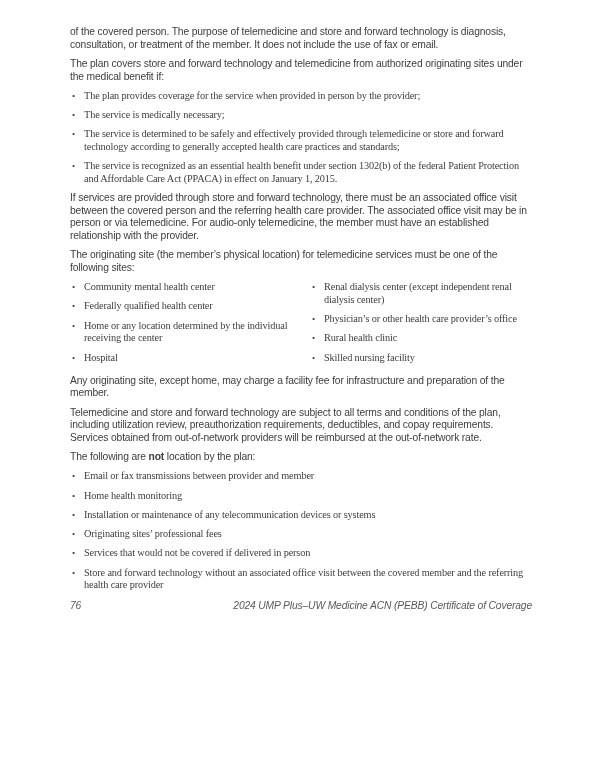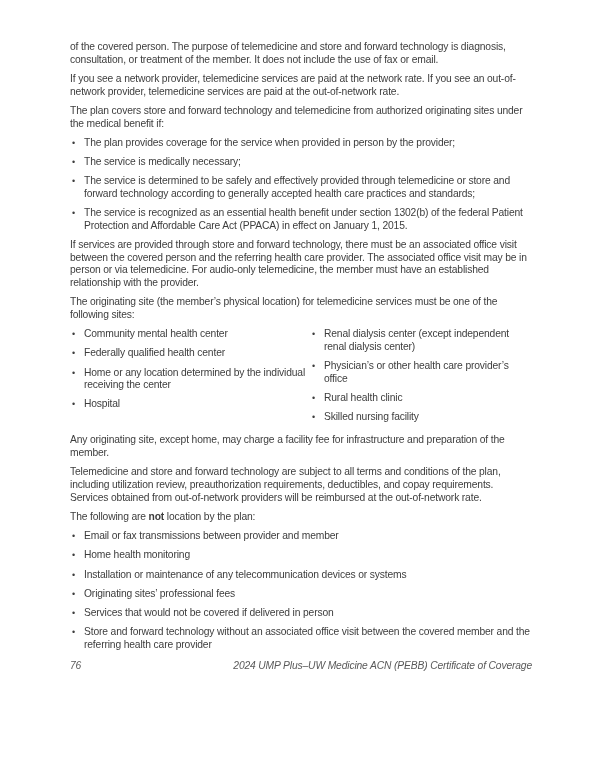--- a/index.html
+++ b/index.html
@@ -6,33 +6,34 @@
   body {
     width: 600px; height: 776px;
     background: #ffffff;
     font-family: "Liberation Sans", sans-serif;
     color: #3d3d3d;
     overflow: hidden;
   }
   .page {
     box-sizing: border-box;
     width: 600px; height: 776px;
-    padding: 41px 68px 0 70px;
+    padding: 26px 68px 0 70px;
     position: relative;
   }
   p {
     font-size: 10.3px;
     line-height: 12.7px;
     letter-spacing: -0.15px;
     margin: 0 0 6.5px 0;
   }
   ul {
     list-style: none;
     margin: 0 0 2px 0;
     padding: 0;
+    font-family: Liberation Serif, serif;
   }
   li {
     position: relative;
     font-size: 10.3px;
     line-height: 12.7px;
     letter-spacing: -0.15px;
     padding-left: 14px;
     margin: 0 0 6.5px 0;
   }
   li::before {
@@ -62,21 +63,20 @@
     font-style: italic;
     color: #595959;
   }
 </style>
 </head>
 <body>
 
 <div class="page">
 
   <p>of the covered person. The purpose of telemedicine and store and forward technology is diagnosis, consultation, or treatment of the member. It does not include the use of fax or email.</p>
-  <p>If you see a network provider, telemedicine services are paid at the network rate. If you see an out-of-network provider, telemedicine services are paid at the out-of-network rate.</p>
   <p>The plan covers store and forward technology and telemedicine from authorized originating sites under the medical benefit if:</p>
 
   <ul>
     <li>The plan provides coverage for the service when provided in person by the provider;</li>
     <li>The service is medically necessary;</li>
     <li>The service is determined to be safely and effectively provided through telemedicine or store and forward technology according to generally accepted health care practices and standards;</li>
     <li>The service is recognized as an essential health benefit under section 1302(b) of the federal Patient Protection and Affordable Care Act (PPACA) in effect on January 1, 2015.</li>
   </ul>
 
   <p>If services are provided through store and forward technology, there must be an associated office visit between the covered person and the referring health care provider. The associated office visit may be in person or via telemedicine. For audio-only telemedicine, the member must have an established relationship with the provider.</p>

